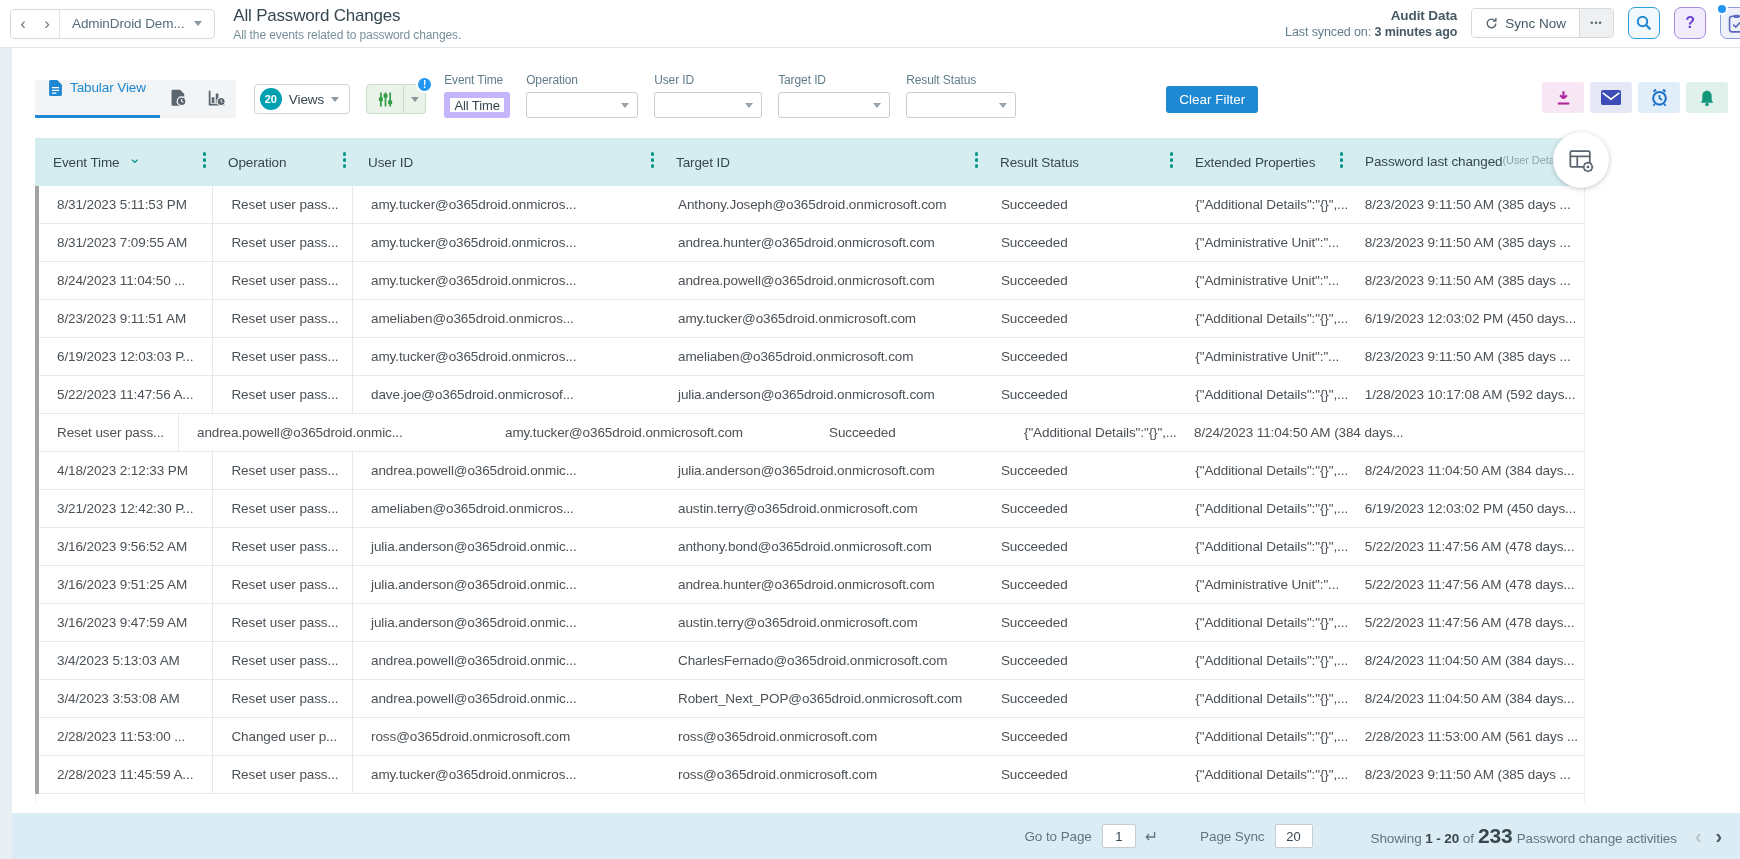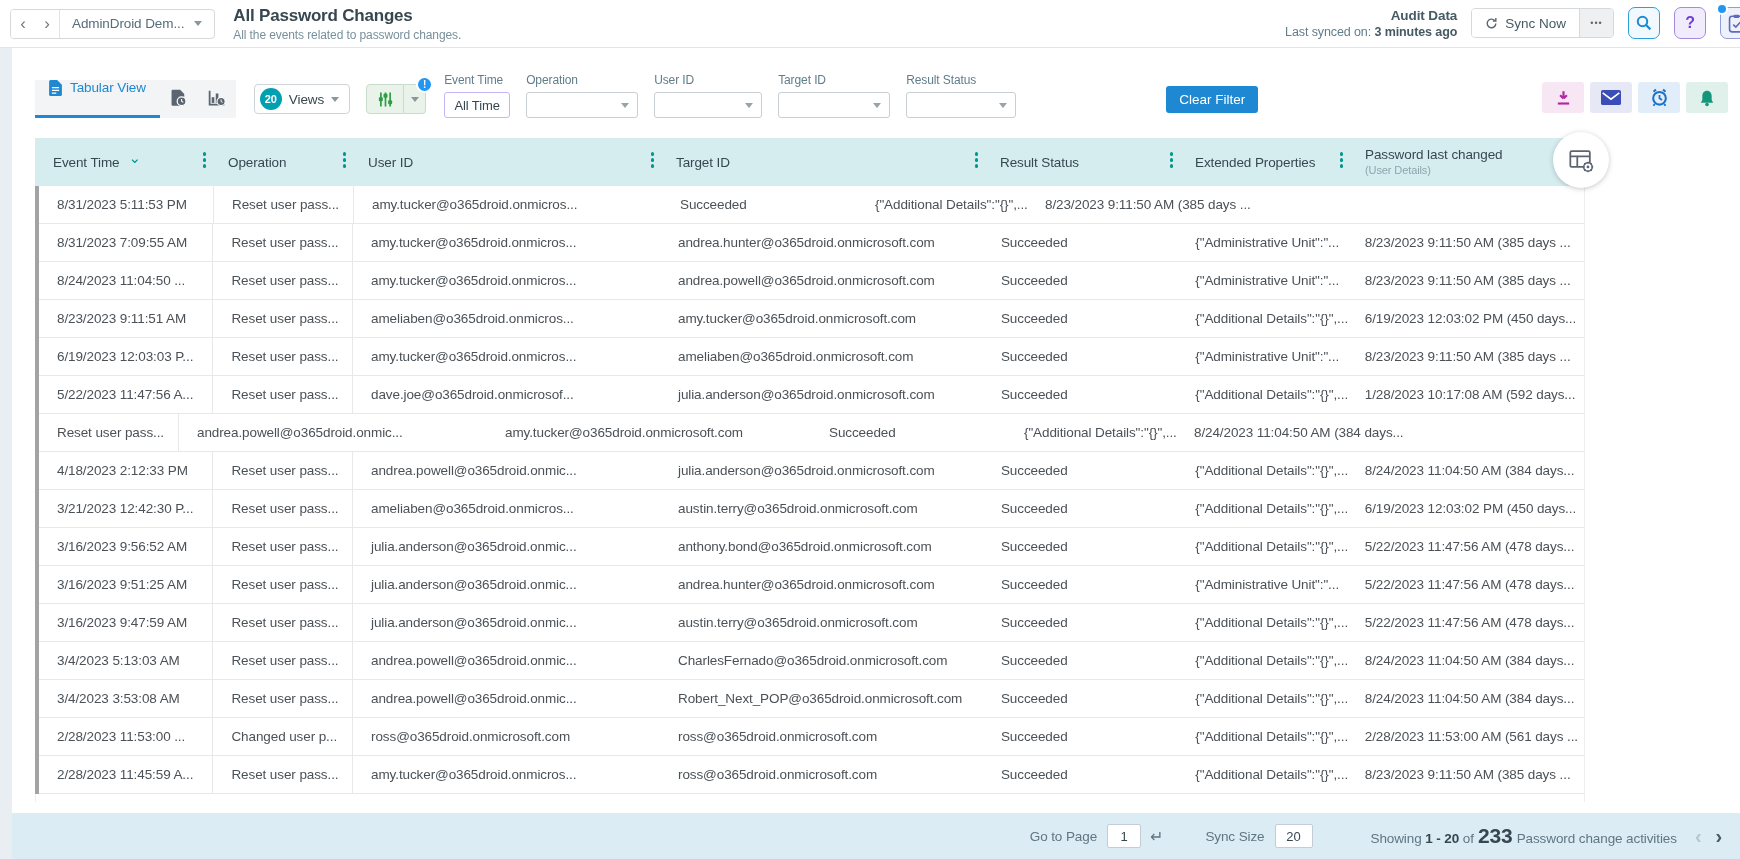--- a/index.html
+++ b/index.html
@@ -12,21 +12,21 @@
   
   .page-header { position:absolute; left:0; top:0; width:1740px; height:48px; background:#fff;
     border-bottom:1px solid #e3e6e8; display:flex; align-items:center; padding-left:10px; }
   .nav-pill { display:flex; align-items:center; height:30px; border:1px solid #d5d9dc; border-radius:4px; background:#fff; overflow:hidden; }
   .nav-btn { width:24px; height:100%; display:flex; align-items:center; justify-content:center;
     font-size:17px; color:#6b7b85; cursor:pointer; background:#fff; border:none; }
   .nav-divider { width:1px; height:100%; background:#e0e4e6; }
   .tenant { display:flex; align-items:center; gap:10px; padding:0 12px; font-size:13.5px; color:#546e7a; cursor:pointer; }
   .caret { width:0; height:0; border-left:4.5px solid transparent; border-right:4.5px solid transparent; border-top:5.5px solid #8a979e; display:inline-block; }
   .title-block { margin-left:18px; }
-  .page-title { font-size:17px; font-weight:700; color:#37474f; letter-spacing:-0.2px; }
+  .page-title { font-size:17px; font-weight:400; color:#37474f; letter-spacing:-0.2px; }
   .page-subtitle { font-size:12px; color:#78909c; margin-top:2px; }
   .header-right { margin-left:auto; display:flex; align-items:center; gap:14px; margin-right:-12px; }
   .audit-block { text-align:right; line-height:1.3; }
   .audit-title { font-size:13.5px; font-weight:700; color:#455a64; }
   .audit-sub { font-size:12.5px; color:#607d8b; }
   .audit-sub b { color:#455a64; }
   .sync-group { display:flex; align-items:stretch; height:30px; border:1px solid #d5d9dc; border-radius:4px; overflow:hidden; background:#fff; }
   .sync-btn { display:flex; align-items:center; gap:7px; padding:0 13px; font-size:13.5px; color:#455a64; cursor:pointer; background:#fff; border:none; }
   .more-btn { width:34px; background:#eef0f1; border:none; border-left:1px solid #d5d9dc;
     color:#5f6b74; font-size:9px; letter-spacing:1px; cursor:pointer; }
@@ -53,41 +53,41 @@
   .tune-main { width:38px; background:#e9f3ea; border:1px solid #c9dccb; border-radius:4px 0 0 4px;
     display:flex; align-items:center; justify-content:center; cursor:pointer; }
   .tune-caret { width:22px; background:#e9f3ea; border:1px solid #c9dccb; border-left:none; border-radius:0 4px 4px 0;
     display:flex; align-items:center; justify-content:center; cursor:pointer; }
   .alert-badge { position:absolute; top:-8px; right:-7px; width:17px; height:17px; border-radius:50%;
     background:#2196f3; border:2px solid #fff; color:#fff; font-size:10px; font-weight:700;
     display:flex; align-items:center; justify-content:center; }
   .filters { display:flex; gap:16px; margin-left:18px; }
   .filter-group { display:flex; flex-direction:column; }
   .filter-label { font-size:12px; color:#607d8b; margin-bottom:5px; }
-  .filter-box { width:66px; height:26px; border:1px solid #c4b5fd; border-radius:3px; background:#fff;
+  .filter-box { width:66px; height:26px; border:6px solid #c4b5fd; border-radius:3px; background:#fff;
     display:flex; align-items:center; justify-content:center; font-size:13px; color:#37474f; cursor:pointer; }
   .filter-select { position:relative; width:110px; height:26px; border:1px solid #c9ced2; border-radius:3px; background:#fff; cursor:pointer; }
   .filter-select .caret { position:absolute; right:8px; top:10px; border-top-color:#98a3aa; }
   .clear-filter-btn { height:27px; padding:0 13px; margin:0 0 5px 150px; background:#1e88d2; color:#fff;
     border:none; border-radius:3px; font-size:13.5px; cursor:pointer; font-family:inherit; }
   .toolbar-icons { display:flex; gap:6px; margin-left:auto; margin-right:12px; margin-bottom:5px; }
   .tool-icon-btn { width:42px; height:31px; border-radius:3px; border:none; display:flex; align-items:center; justify-content:center; cursor:pointer; }
   .tib-download { background:#f7e7f5; }
   .tib-email { background:#e7e8f6; }
   .tib-alarm { background:#e1edf8; }
   .tib-bell { background:#e0f0eb; }
 
   
   .table-wrap { position:absolute; left:35px; top:138px; width:1550px; }
   .thead { display:flex; height:48px; background:#d6edf0; position:relative; }
   .th { display:flex; align-items:center; padding-left:18px; font-size:13.5px; color:#37474f; position:relative; }
   .th .dots { position:absolute; right:4px; top:14px; display:flex; flex-direction:column; gap:2.5px; cursor:pointer; }
   .dots i { width:3.5px; height:3.5px; border-radius:50%; background:#00968a; }
   .sort-caret { color:#00968a; font-size:15px; margin-left:9px; position:relative; top:-4px; }
-  .th-stack { display:flex; flex-direction:column; justify-content:center; line-height:1.25; }
+  .th-stack { display:flex; justify-content:center; line-height:1.25; }
   .th-sub { font-size:11px; color:#8fa3ad; }
   .c0{width:175px}.c1{width:140px}.c2{width:308px}.c3{width:324px}.c4{width:195px}.c5{width:170px}.c6{width:238px}
   .tbody { border-left:4px solid #a3a3a3; border-right:1px solid #eceeef; }
   .tr { display:flex; height:38px; border-bottom:1px solid #e6e9ea; background:#fff; }
   .td { display:flex; align-items:center; padding-left:18px; font-size:13.5px; color:#4b5156;
     white-space:nowrap; overflow:hidden; }
   .tr .c0, .tr .c1 { border-right:1px solid #e6e9ea; }
   .sliver { height:8px; background:#fff; border-left:1px solid #eceeef; border-right:1px solid #eceeef; }
   .col-chooser { position:absolute; right:-24px; top:-6px; width:56px; height:56px; border-radius:50%;
     background:#fff; box-shadow:0 1px 5px rgba(60,70,80,.3); display:flex; align-items:center; justify-content:center; cursor:pointer; }
@@ -351,20 +351,21 @@
           <circle cx="21.5" cy="21.5" r="1.5" fill="#5a6570"></circle>
           <path d="M21.5 15.8v2M21.5 25.2v2M15.8 21.5h2M25.2 21.5h2M17.5 17.5l1.4 1.4M25.5 25.5l-1.4-1.4M17.5 25.5l1.4-1.4M25.5 17.5l-1.4 1.4" stroke="#5a6570" stroke-width="1.4"></path>
         </svg>
     </div>
   </div>
   <div class="tbody">
       <div class="tr">
     <div class="td c0">8/31/2023 5:11:53 PM</div>
     <div class="td c1">Reset user pass...</div>
     <div class="td c2">amy.tucker@o365droid.onmicros...</div>
+    <div class="td c3">Anthony.Joseph@o365droid.onmicrosoft.com</div>
     <div class="td c4">Succeeded</div>
     <div class="td c5">{"Additional Details":"{}",...</div>
     <div class="td c6">8/23/2023 9:11:50 AM (385 days ...</div>
   </div>
       <div class="tr">
     <div class="td c0">8/31/2023 7:09:55 AM</div>
     <div class="td c1">Reset user pass...</div>
     <div class="td c2">amy.tucker@o365droid.onmicros...</div>
     <div class="td c3">andrea.hunter@o365droid.onmicrosoft.com</div>
     <div class="td c4">Succeeded</div>
@@ -498,21 +499,21 @@
   </div>
     </div>
   <div class="sliver"></div>
 </div>
 
 <div class="footer">
   <span>Go to Page</span>
   <input class="f-input goto-input" value="1" style="">
   <span class="enter-glyph">↵</span>
   <span class="gap40"></span>
-  <span>Sync Size</span>
+  <span>Page Sync</span>
   <input class="f-input size-input" value="20" style="">
   <span class="gap60"></span>
   <span class="showing">
     <span>Showing</span>
     <b>1 - 20</b>
     <span>of</span><span class="total-num">233</span><span>Password change activities</span>
   </span>
   <span class="pager">
     <span class="prev">‹</span>
     <span class="next">›</span>

